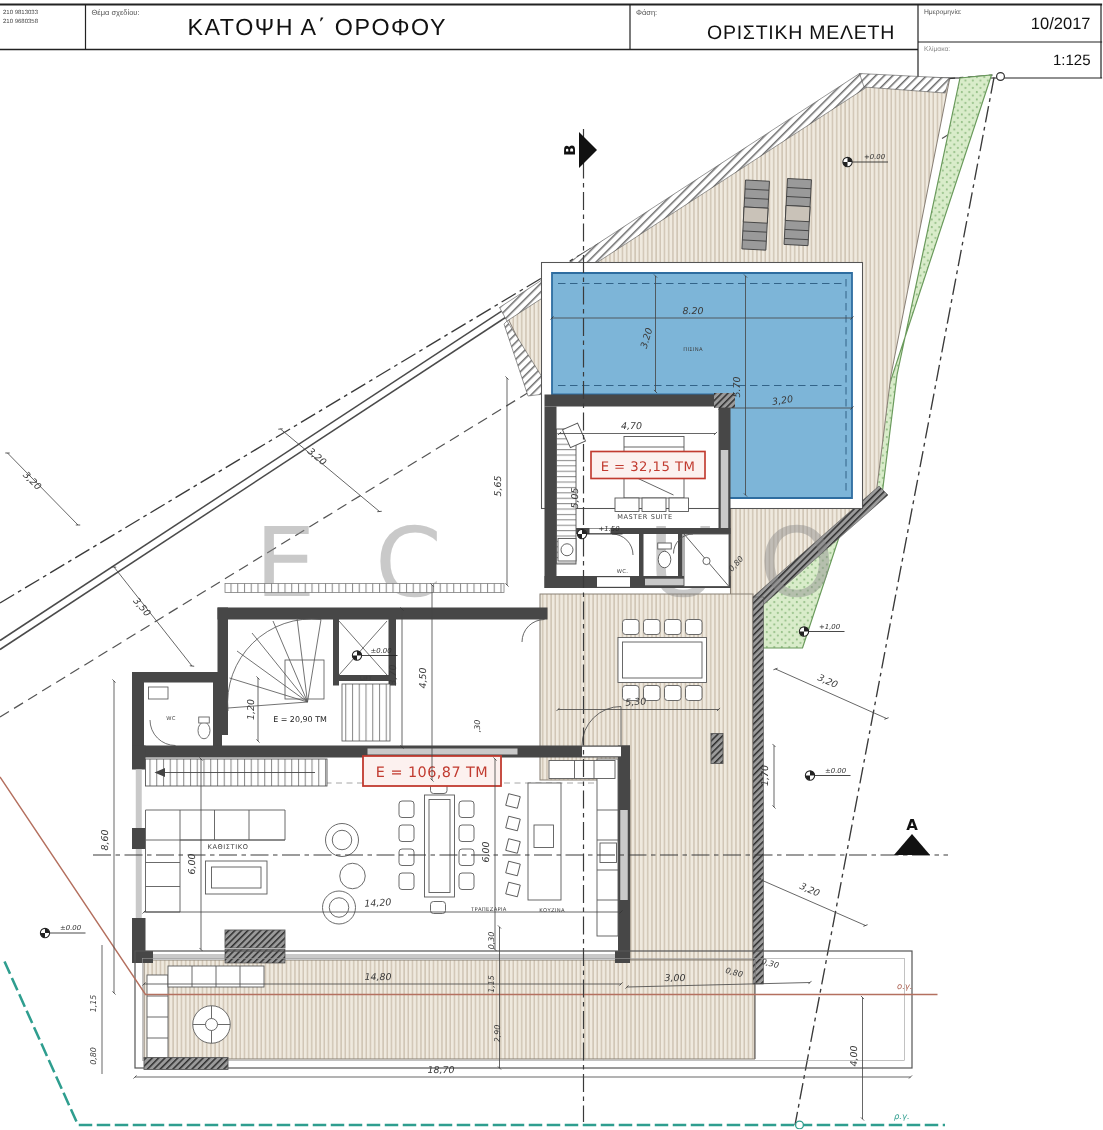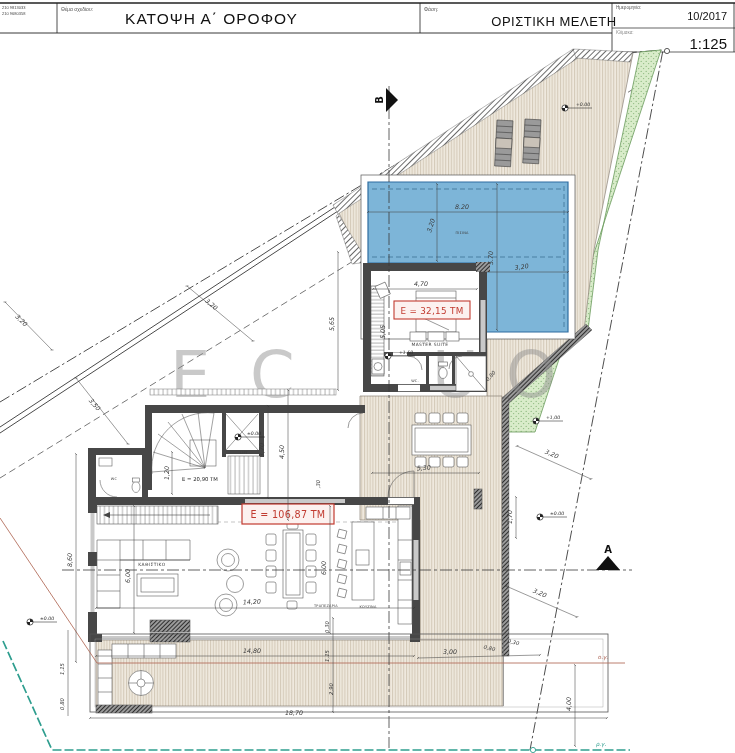--- a/index.html
+++ b/index.html
@@ -429,19 +429,19 @@
   </g>
 </svg>
 
 <div class="tb-tiny" style="left:2px;top:5px">
   <div>210 9813033</div>
   <div>210 9680358</div>
 </div>
 <div class="tb-label" style="left:61px;top:6px">Θέμα σχεδίου:</div>
 <div class="tb" style="left:57px;top:10px;width:309px;text-align:center;font-size:15.5px;letter-spacing:1px">ΚΑΤΟΨΗ Α΄ ΟΡΟΦΟΥ</div>
 <div class="tb-label" style="left:424px;top:6px">Φάση:</div>
-<div class="tb" style="left:440px;top:14px;width:228px;text-align:center;font-size:13px;letter-spacing:.5px">ΟΡΙΣΤΙΚΗ ΜΕΛΕΤΗ</div>
+<div class="tb" style="left:420px;top:14px;width:228px;text-align:center;font-size:13px;letter-spacing:.5px">ΟΡΙΣΤΙΚΗ ΜΕΛΕΤΗ</div>
 <div class="tb-label" style="left:616px;top:5px;font-size:4.5px">Ημερομηνία:</div>
 <div class="tb" style="right:8px;top:10px;font-size:11px">10/2017</div>
 <div class="tb-label" style="left:616px;top:30px;font-size:4.5px;opacity:.7">Κλίμακα:</div>
-<div class="tb" style="right:8px;top:35px;font-size:15px">1:125</div>
+<div class="tb" style="right:8px;top:35px;font-size:10px">1:125</div>
 
 </div>
 
 </body></html>

